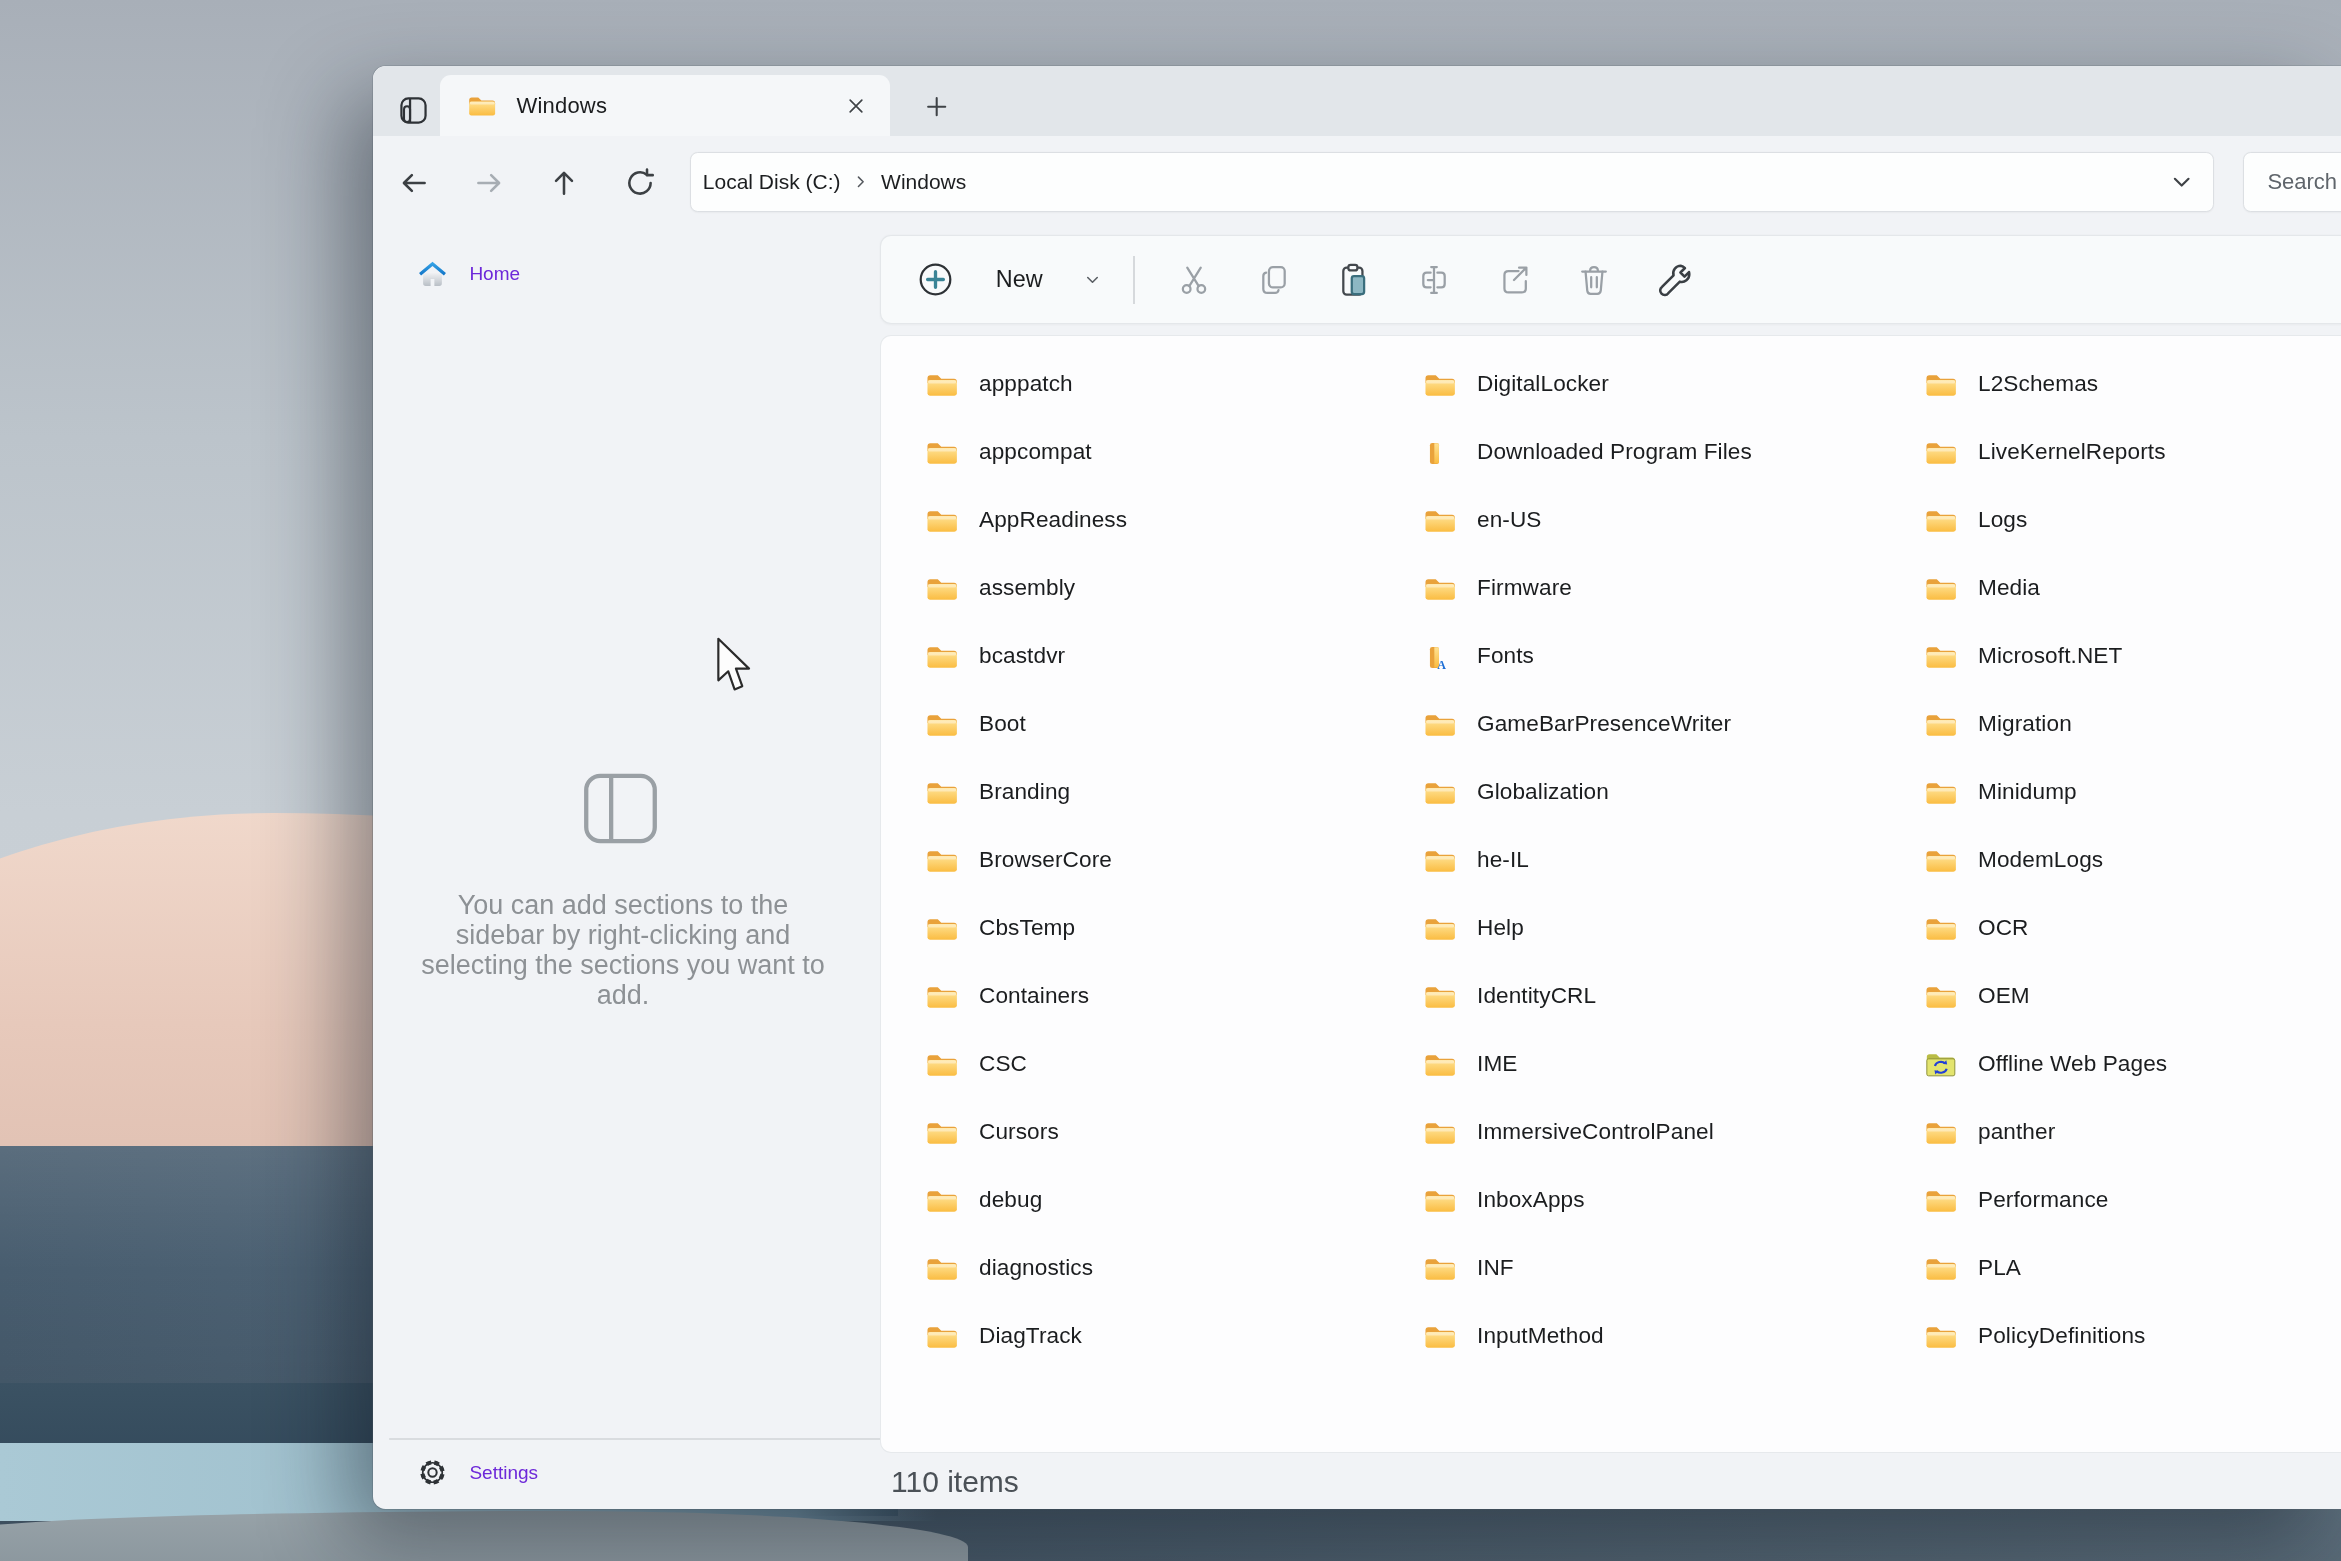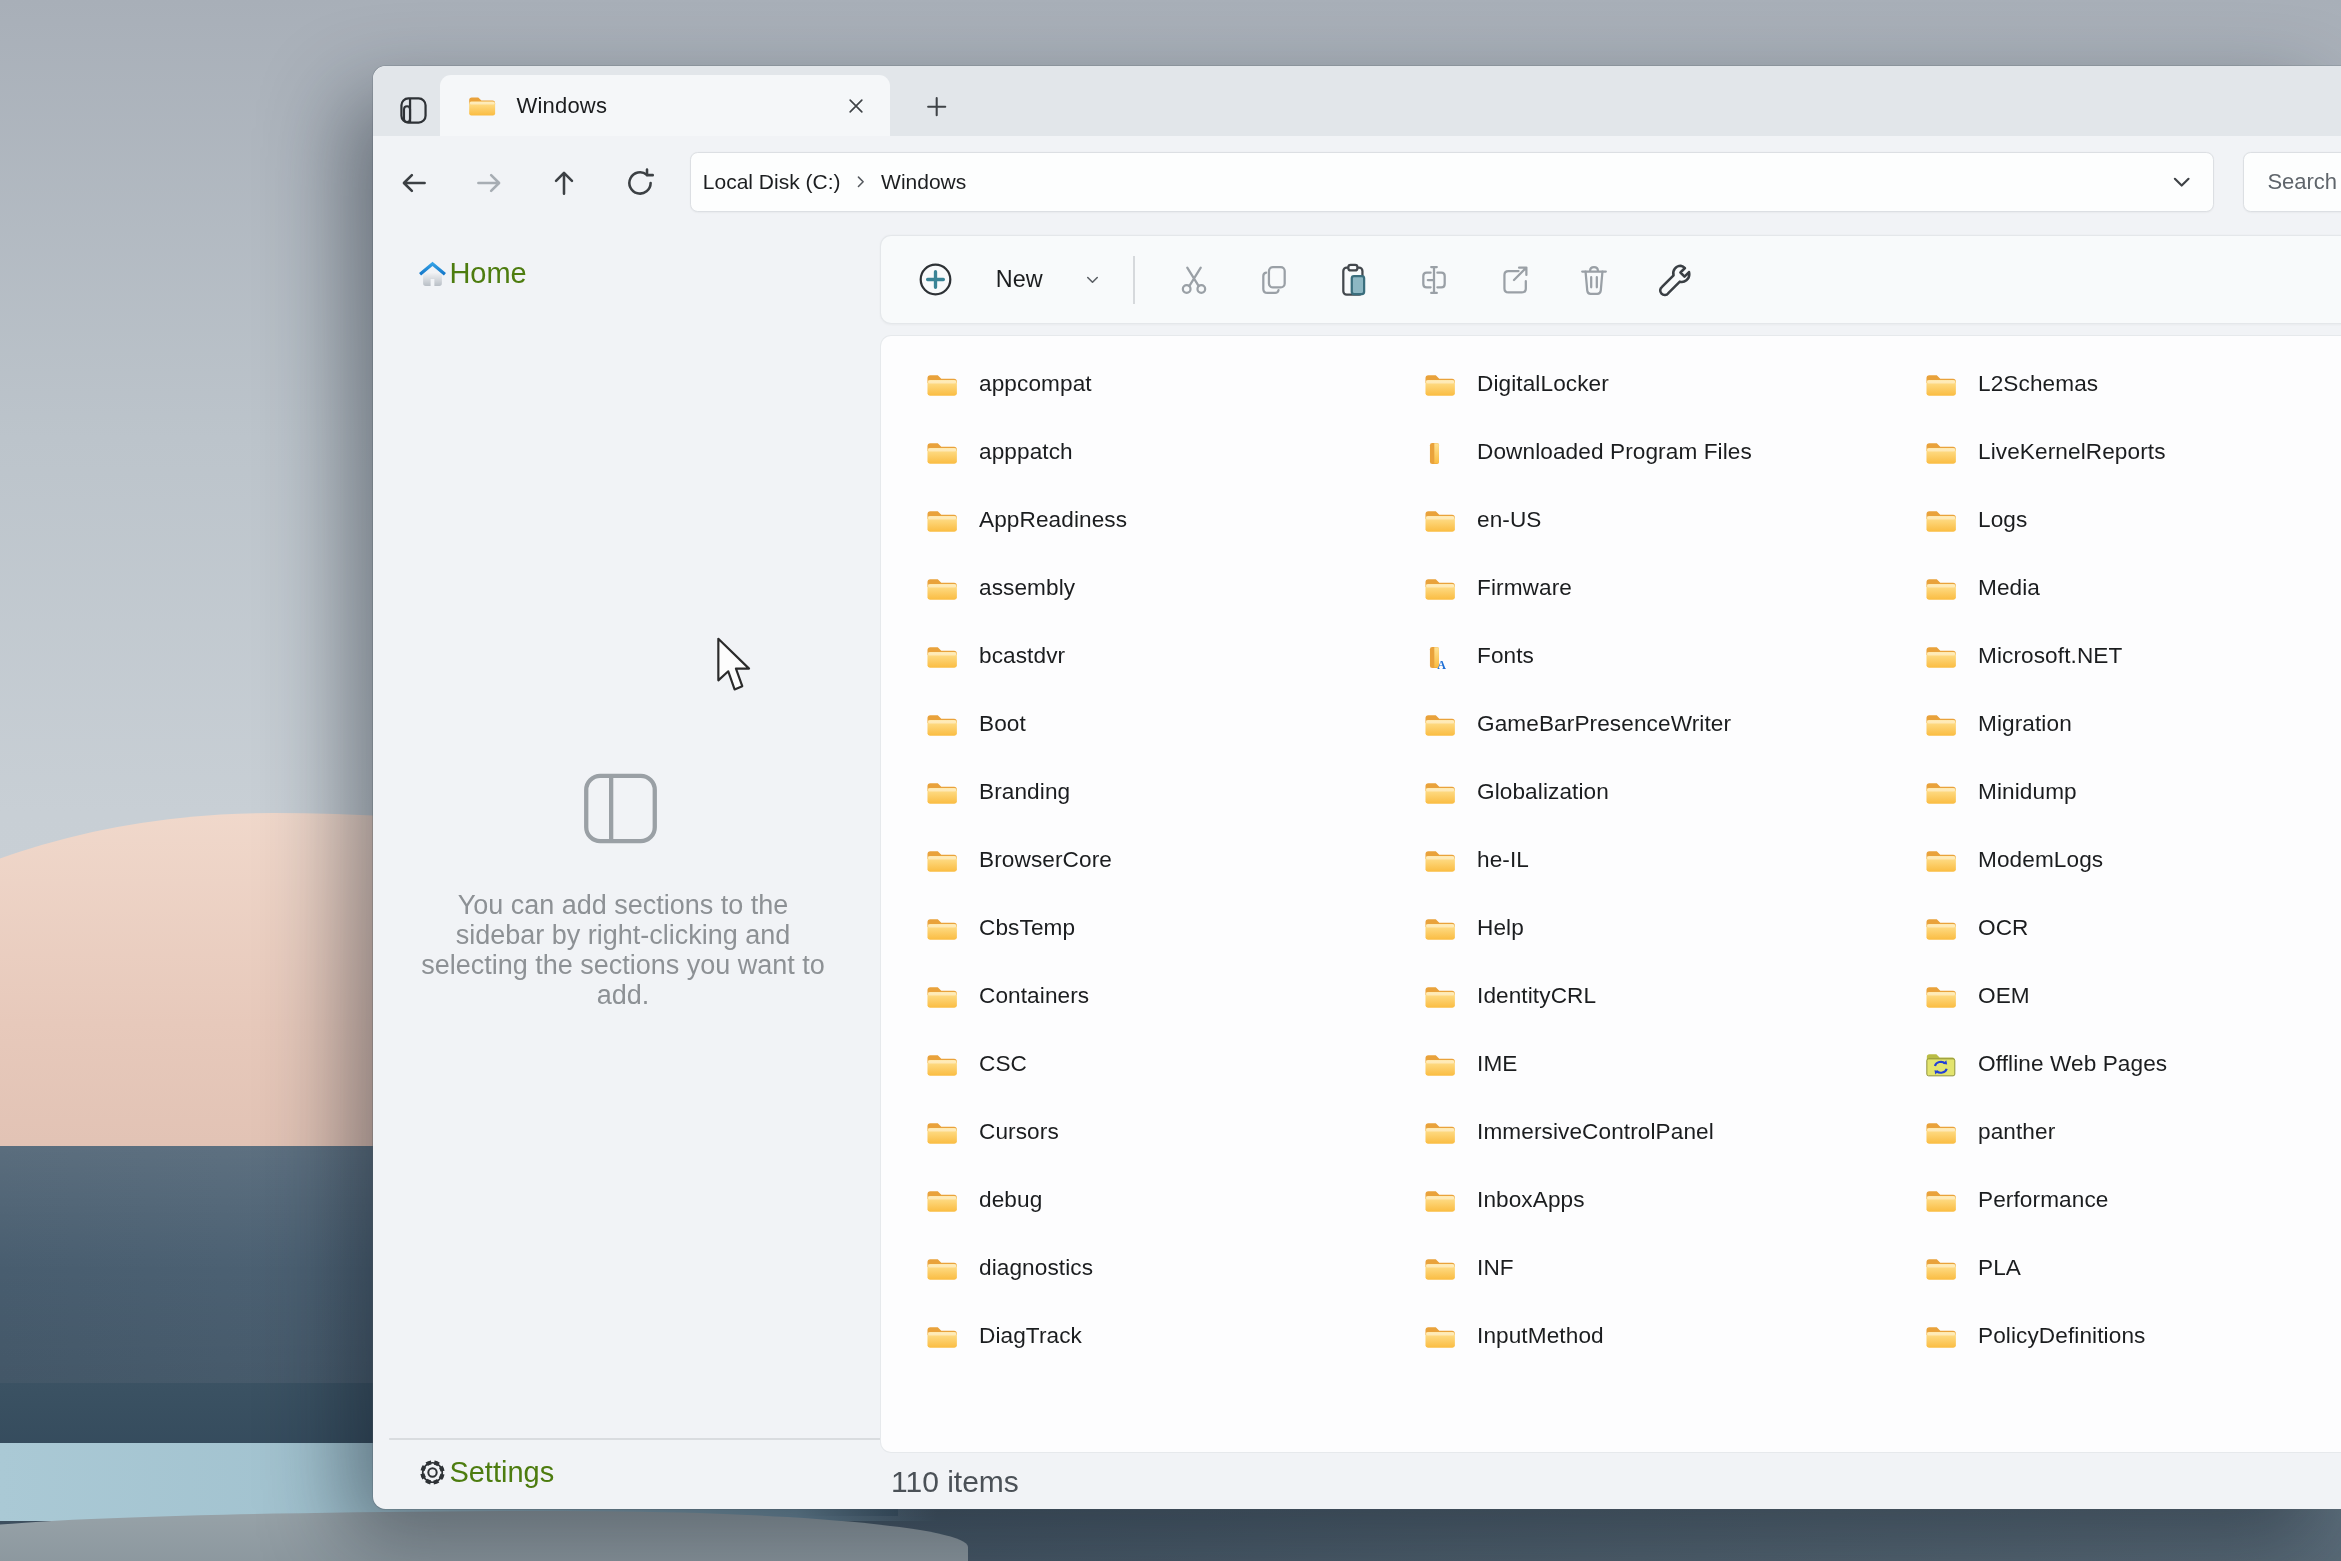--- a/index.html
+++ b/index.html
@@ -50,21 +50,21 @@
   .crumb-chevron{margin-right:20px;display:flex;align-items:center;}
   .searchbox{position:absolute;left:1870px;top:86px;width:156px;height:58px;background:#fdfefe;
     border:0.8px solid #dcdfe3;border-radius:7.8px;display:flex;align-items:center;box-shadow:0 0.8px 1.6px rgba(0,0,0,.04);}
   .search-text{margin-left:23.4px;font-size:22px;color:#5f656b;}
   
   .home-item,.settings-item{position:absolute;left:23.4px;width:461px;height:53px;border-radius:6.2px;
     display:flex;align-items:center;}
   .home-item{top:181px;}
   .settings-item{top:1380px;}
   .side-icon{margin-left:19px;width:34px;height:33px;display:flex;align-items:center;justify-content:center;flex:0 0 auto;}
-  .side-label{font-size:29px;color:#4d7c0f;}
+  .side-label{margin-left:20px;font-size:19px;color:#6d28d9;}
   .settings-sep{position:absolute;left:15.6px;top:1372px;width:848px;height:1.6px;background:#d9dcdf;border-radius:0.8px;}
   .sidebar-empty-icon{position:absolute;left:207px;top:705px;width:81px;height:75px;}
   .sidebar-empty-text{position:absolute;left:41px;top:824px;width:418px;text-align:center;
     font-size:27px;line-height:30px;color:#8d9195;}
   
   .toolbar-card{position:absolute;left:507px;top:169px;right:0;height:87px;background:#f8fafb;
     border:0.8px solid #e4e7ea;border-right:none;border-radius:11px 0 0 11px;
     display:flex;align-items:center;box-shadow:0 0.8px 2.3px rgba(0,0,0,.04);}
   .new-btn{display:flex;align-items:center;margin-left:28px;padding:6.2px 7.8px;border-radius:6.2px;gap:28px;}
   .new-label{margin:0 12.5px 0 14px;font-size:23.4px;color:#1b1d1f;}
@@ -285,29 +285,29 @@
 
   <div class="content-card">
     <div>
       <div class="file-col c0">
           <div class="file-row">
             <svg class="fi" viewBox="0 0 48 40">
        <path d="M3.5 11c0-2.5 1.5-4 4-4h10.5l5 5H41c2.5 0 4 1.5 4 4v2H3.5z" fill="#e9a23b"></path>
        <rect x="3.5" y="13.5" width="41.5" height="22.5" rx="3.5" fill="url(#fgrad)"></rect>
        <rect x="4.5" y="14" width="39.5" height="4.5" rx="2.2" fill="rgba(255,255,255,0.4)"></rect>
      </svg>
+            <span class="file-label">apppatch</span>
+          </div>
+          <div class="file-row">
+            <svg class="fi" viewBox="0 0 48 40">
+       <path d="M3.5 11c0-2.5 1.5-4 4-4h10.5l5 5H41c2.5 0 4 1.5 4 4v2H3.5z" fill="#e9a23b"></path>
+       <rect x="3.5" y="13.5" width="41.5" height="22.5" rx="3.5" fill="url(#fgrad)"></rect>
+       <rect x="4.5" y="14" width="39.5" height="4.5" rx="2.2" fill="rgba(255,255,255,0.4)"></rect>
+     </svg>
             <span class="file-label">appcompat</span>
-          </div>
-          <div class="file-row">
-            <svg class="fi" viewBox="0 0 48 40">
-       <path d="M3.5 11c0-2.5 1.5-4 4-4h10.5l5 5H41c2.5 0 4 1.5 4 4v2H3.5z" fill="#e9a23b"></path>
-       <rect x="3.5" y="13.5" width="41.5" height="22.5" rx="3.5" fill="url(#fgrad)"></rect>
-       <rect x="4.5" y="14" width="39.5" height="4.5" rx="2.2" fill="rgba(255,255,255,0.4)"></rect>
-     </svg>
-            <span class="file-label">apppatch</span>
           </div>
           <div class="file-row">
             <svg class="fi" viewBox="0 0 48 40">
        <path d="M3.5 11c0-2.5 1.5-4 4-4h10.5l5 5H41c2.5 0 4 1.5 4 4v2H3.5z" fill="#e9a23b"></path>
        <rect x="3.5" y="13.5" width="41.5" height="22.5" rx="3.5" fill="url(#fgrad)"></rect>
        <rect x="4.5" y="14" width="39.5" height="4.5" rx="2.2" fill="rgba(255,255,255,0.4)"></rect>
      </svg>
             <span class="file-label">AppReadiness</span>
           </div>
           <div class="file-row">

